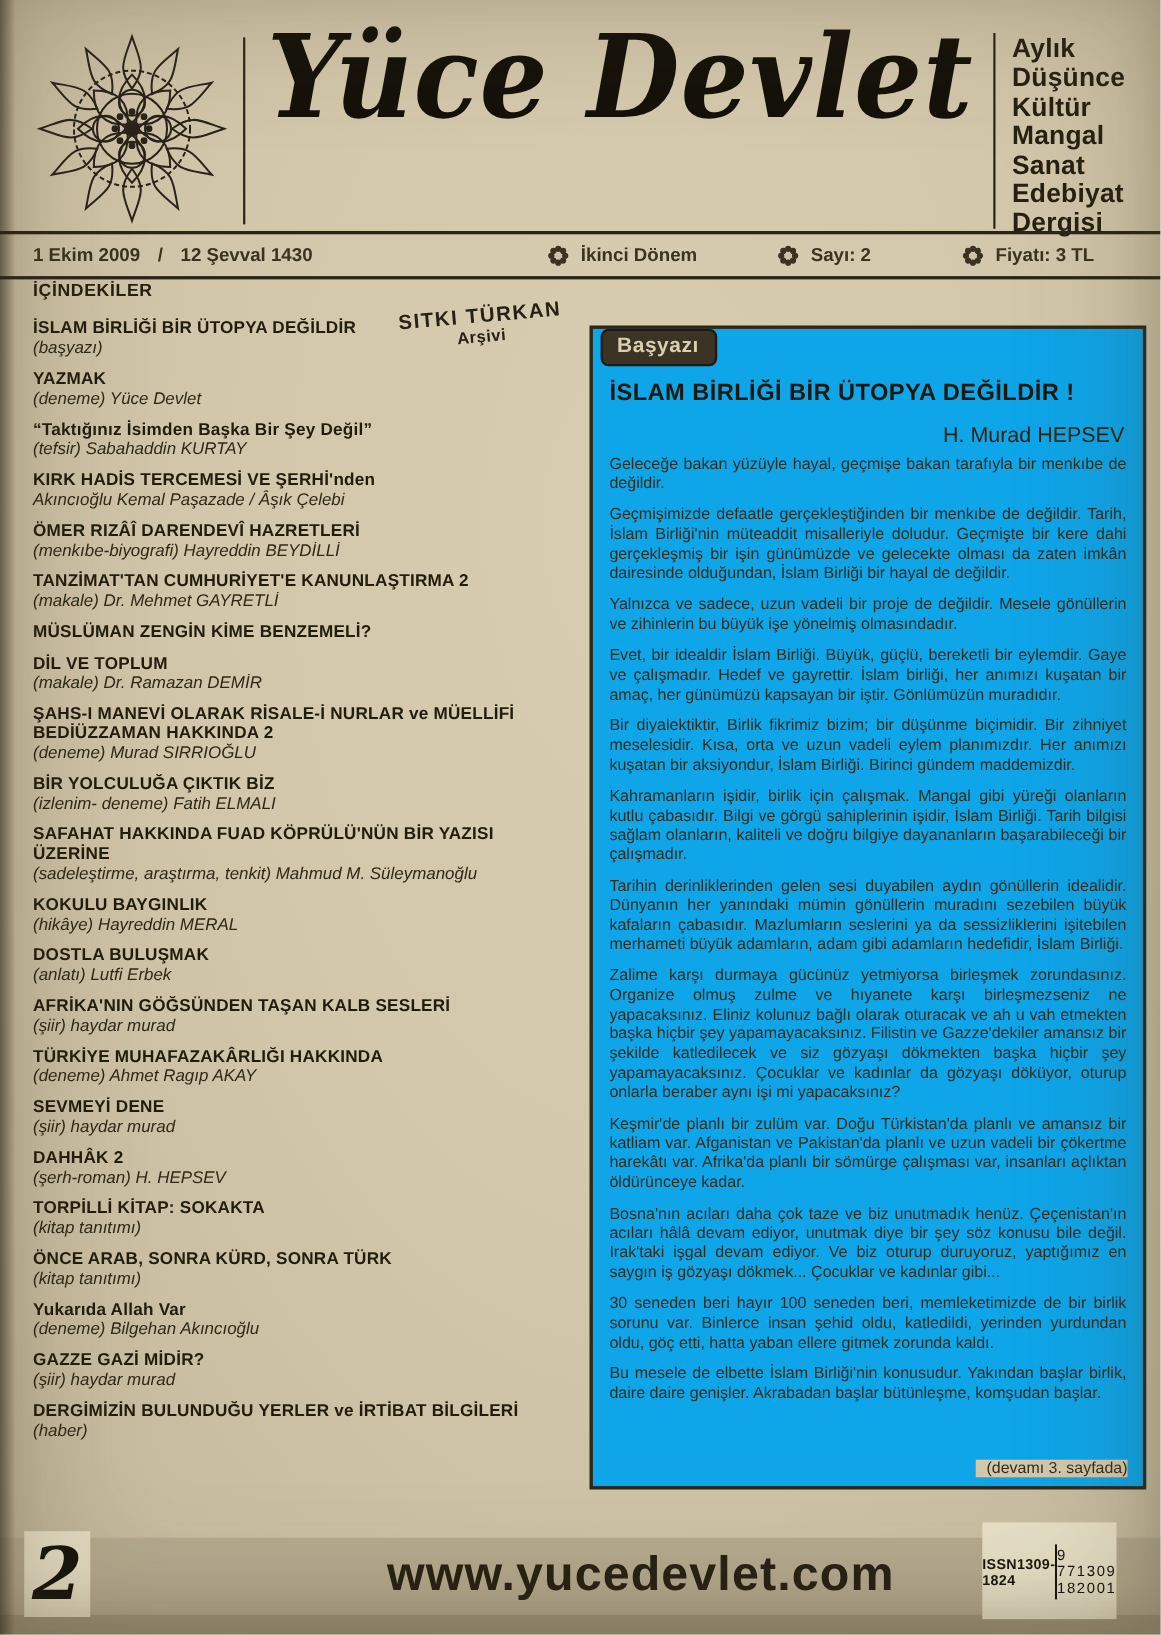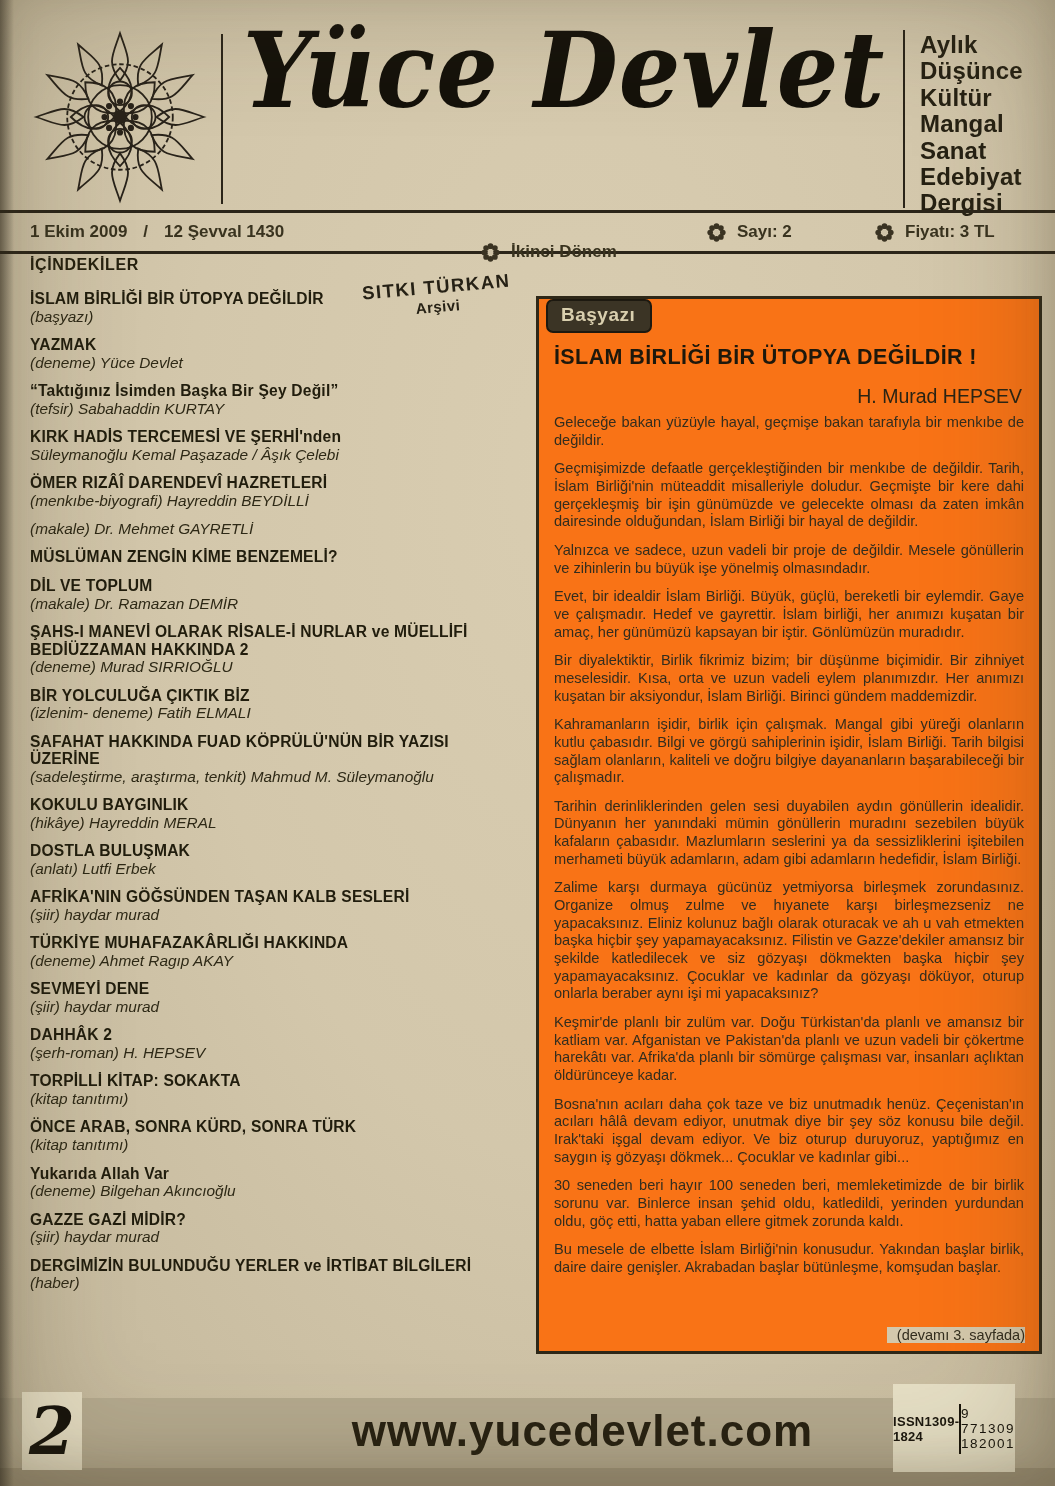--- a/index.html
+++ b/index.html
@@ -31,39 +31,39 @@
   }
   .mast-sidebar{position:absolute;left:920px;top:32px;width:130px;
     font-weight:bold;font-size:24px;line-height:1.10;color:#262113;letter-spacing:.2px;}
 
   
   .datebar{position:absolute;left:0;right:0;top:210px;height:38px;
     border-top:3px solid #2b2519;border-bottom:3px solid #2b2519;
     font-size:17px;font-weight:600;color:#39331f;}
   .dgroup{position:absolute;top:0;height:38px;display:flex;align-items:center;gap:10px;white-space:nowrap;}
   .g1{left:30px;gap:16px;}
-  .g2{left:480px;margin-top:20px;} .g3{left:706px;} .g4{left:874px;}
+  .g2{left:497px;} .g3{left:706px;} .g4{left:874px;}
   .fl{width:21px;height:21px;flex:0 0 auto;}
 
   
   .contents{position:absolute;left:30px;top:256px;width:486px;}
   .contents-heading{font-weight:bold;font-size:16px;letter-spacing:.6px;color:#26210f;margin-bottom:16px;}
   .c-item{margin-bottom:11px;}
   .c-title{font-weight:bold;font-size:15.6px;line-height:1.13;color:#211d0d;letter-spacing:.2px;}
   .c-sub{font-style:italic;font-size:15.4px;line-height:1.13;color:#2e2916;}
 
   
   .stamp{position:absolute;left:352px;top:276px;width:170px;text-align:center;
     transform:rotate(-5deg);color:#262115;}
   .stamp-l1{font-weight:bold;font-size:18.5px;letter-spacing:1.5px;}
   .stamp-l2{font-weight:bold;font-size:15px;letter-spacing:.5px;}
 
   
   .article{position:absolute;left:536px;top:296px;width:506px;height:1058px;
-    background:#f97316;border:3px solid #2e2818;box-sizing:border-box;
+    background:#0ea5e9;border:3px solid #2e2818;box-sizing:border-box;
     padding:6px 15px 30px 15px;overflow:hidden;}
   .tab{position:absolute;left:7px;top:0px;background:#3b3425;color:#d9cfae;
     font-size:19px;font-weight:bold;letter-spacing:.5px;
     padding:3px 15px 5px 13px;border-radius:7px;border:2px solid #1d1910;}
   .headline{margin-top:40px;font-weight:bold;font-size:21.5px;letter-spacing:.4px;color:#1d180c;}
   .byline{text-align:right;font-size:19.5px;color:#2a2414;margin:15px 2px 6px 0;}
   .article p{font-size:14.6px;line-height:1.21;text-align:justify;color:#332d1e;margin:0 0 11px 0;}
   .continuation{position:absolute;right:14px;bottom:8px;font-size:14.5px;color:#332d1e;
     background:#d4c8ac;padding-left:10px;}
 
@@ -263,29 +263,30 @@
           <div class="c-sub">(deneme) Yüce Devlet</div>
         </div>
 
         <div class="c-item">
           <div class="c-title">“Taktığınız İsimden Başka Bir Şey Değil”</div>
           <div class="c-sub">(tefsir) Sabahaddin KURTAY</div>
         </div>
 
         <div class="c-item">
           <div class="c-title">KIRK HADİS TERCEMESİ VE ŞERHİ'nden</div>
-          <div class="c-sub">Süleymanoğlu Kemal Paşazade / Âşık Çelebi</div>
+          <div class="c-sub">Akıncıoğlu Kemal Paşazade / Âşık Çelebi</div>
         </div>
 
         <div class="c-item">
           <div class="c-title">ÖMER RIZÂÎ DARENDEVÎ HAZRETLERİ</div>
           <div class="c-sub">(menkıbe-biyografi) Hayreddin BEYDİLLİ</div>
         </div>
 
         <div class="c-item">
+          <div class="c-title">TANZİMAT'TAN CUMHURİYET'E KANUNLAŞTIRMA 2</div>
           <div class="c-sub">(makale) Dr. Mehmet GAYRETLİ</div>
         </div>
 
         <div class="c-item">
           <div class="c-title">MÜSLÜMAN ZENGİN KİME BENZEMELİ?</div>
         </div>
 
         <div class="c-item">
           <div class="c-title">DİL VE TOPLUM</div>
           <div class="c-sub">(makale) Dr. Ramazan DEMİR</div>

